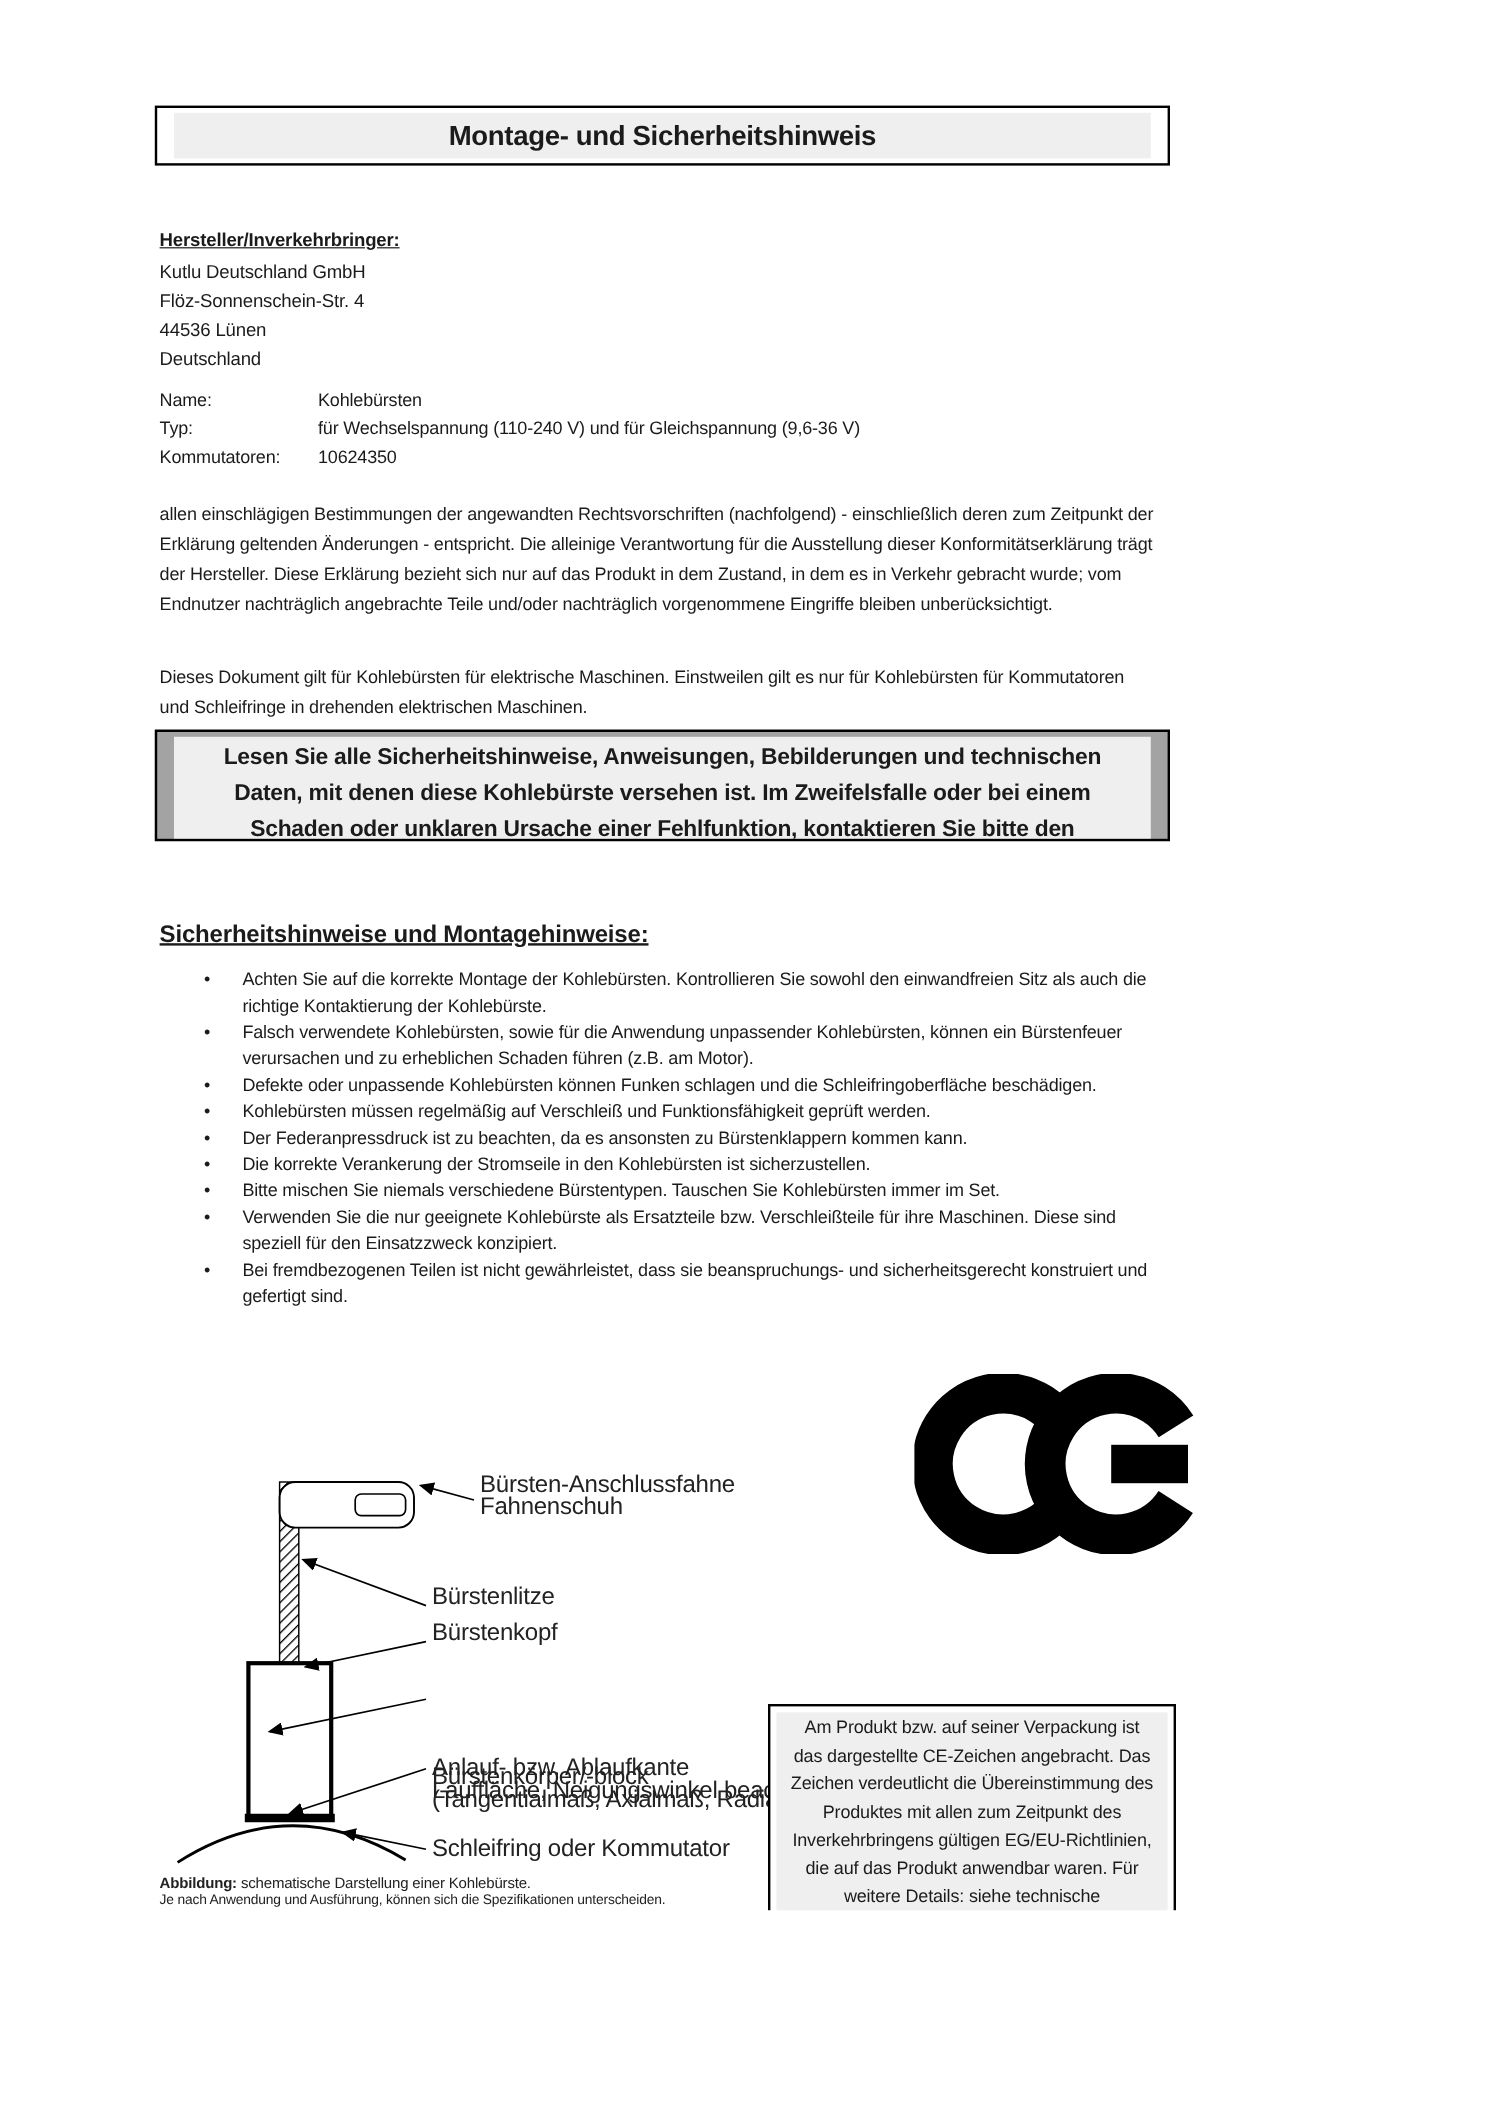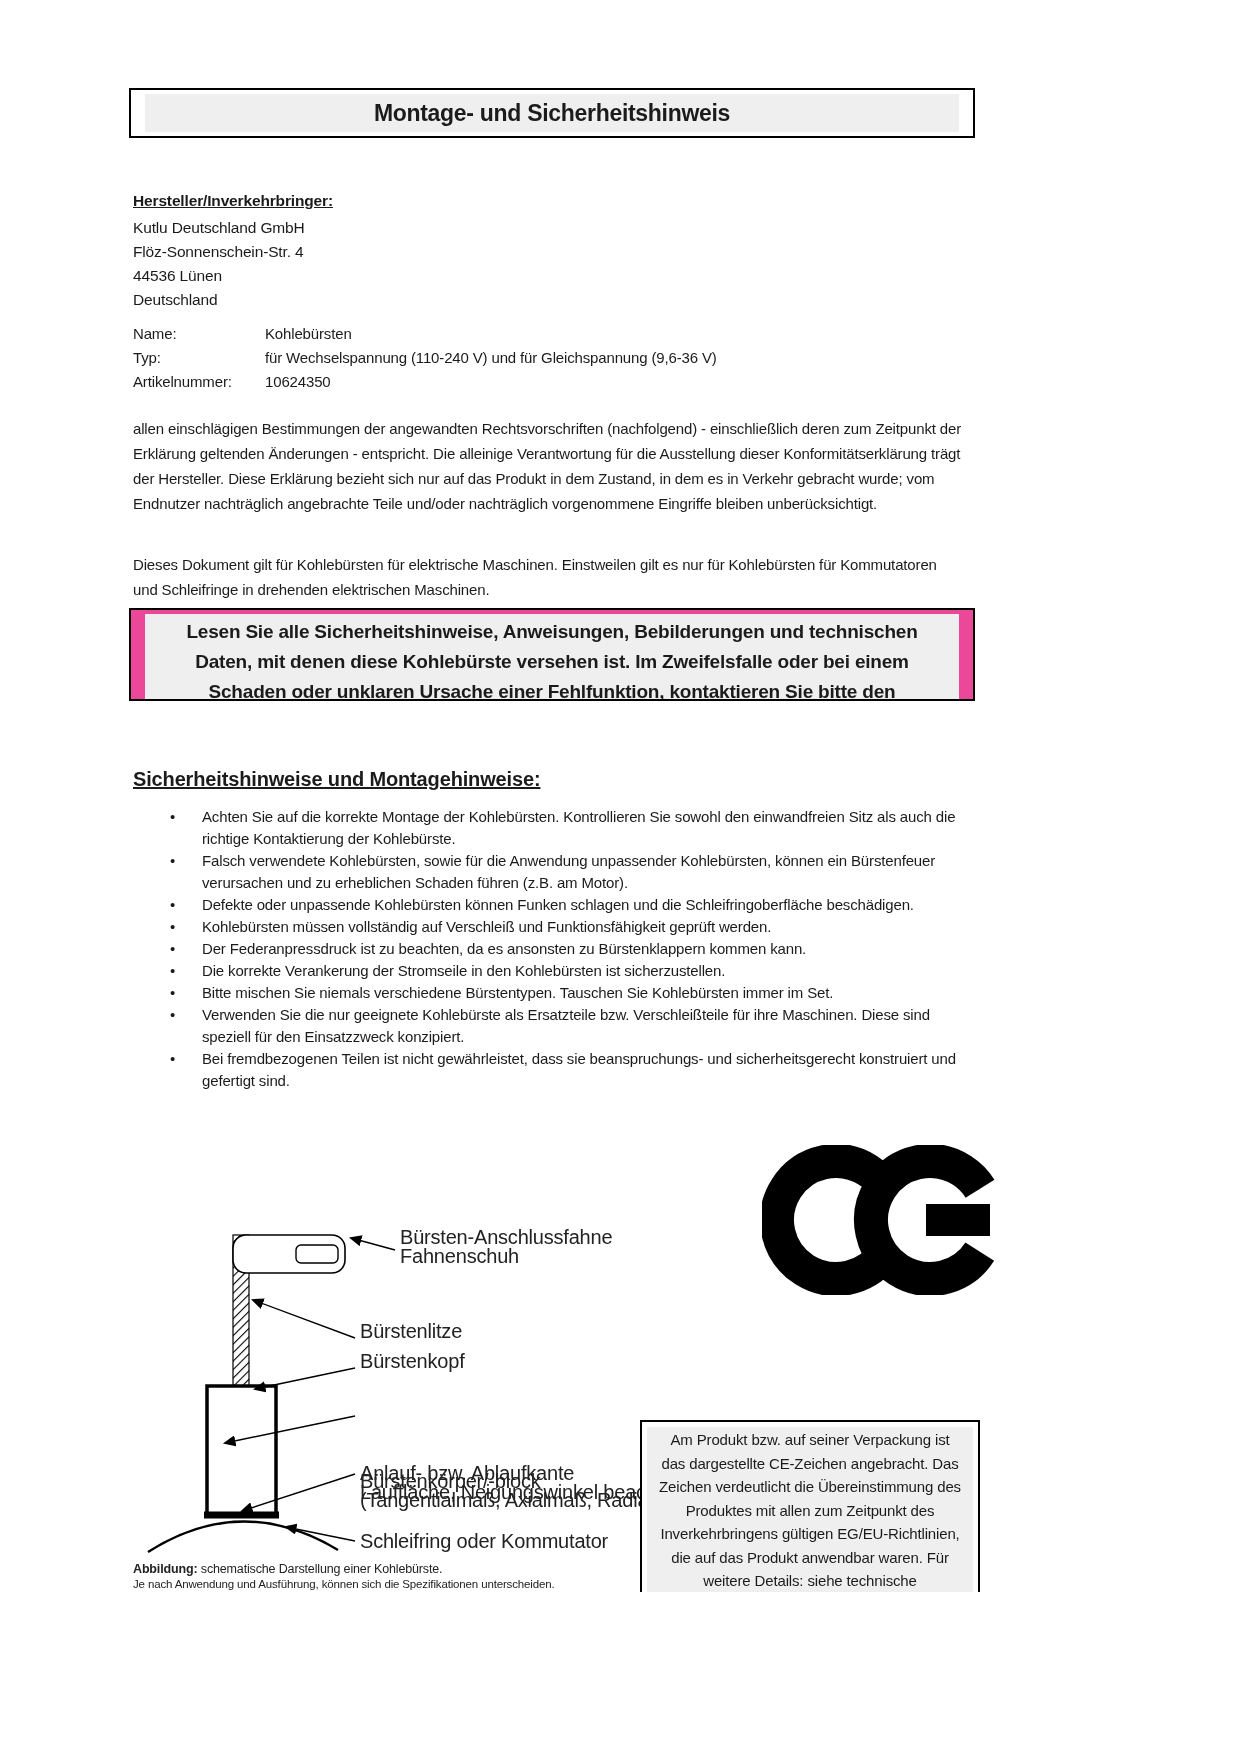--- a/index.html
+++ b/index.html
@@ -33,21 +33,21 @@
   .prod{position:absolute;left:133px;top:322px;font-size:15px;}
   .prod .row{display:flex;line-height:24px;}
   .prod .lbl{width:132px;}
   
   .para{position:absolute;left:133px;width:832px;font-size:15px;line-height:25px;}
   .para1{top:416px;}
   .para2{top:552px;}
   
   .warn-box{
     position:absolute;left:129px;top:608px;width:846px;height:93px;
-    border:2px solid #000;background:#ec4899;box-sizing:border-box;overflow:hidden;
+    border:2px solid #000;background:#a3a3a3;box-sizing:border-box;overflow:hidden;
   }
   .warn-inner{
     position:absolute;left:14px;right:14px;top:4px;height:85px;
     background:#efefef;overflow:hidden;
     display:flex;justify-content:center;
   }
   .warn-inner .t{
     font-size:19px;font-weight:bold;text-align:center;line-height:30px;
     padding:3px 28px 0 28px;letter-spacing:-0.2px;
   }
@@ -104,40 +104,40 @@
   <div class="prod">
     <div class="row">
       <span class="lbl">Name:</span>
       <span class="val">Kohlebürsten</span>
     </div>
     <div class="row">
       <span class="lbl">Typ:</span>
       <span class="val">für Wechselspannung (110-240 V) und für Gleichspannung (9,6-36 V)</span>
     </div>
     <div class="row">
-      <span class="lbl">Artikelnummer:</span>
+      <span class="lbl">Kommutatoren:</span>
       <span class="val">10624350</span>
     </div>
   </div>
 
   <div class="para para1">allen einschlägigen Bestimmungen der angewandten Rechtsvorschriften (nachfolgend) - einschließlich deren zum Zeitpunkt der Erklärung geltenden Änderungen - entspricht. Die alleinige Verantwortung für die Ausstellung dieser Konformitätserklärung trägt der Hersteller. Diese Erklärung bezieht sich nur auf das Produkt in dem Zustand, in dem es in Verkehr gebracht wurde; vom Endnutzer nachträglich angebrachte Teile und/oder nachträglich vorgenommene Eingriffe bleiben unberücksichtigt.</div>
   <div class="para para2">Dieses Dokument gilt für Kohlebürsten für elektrische Maschinen. Einstweilen gilt es nur für Kohlebürsten für Kommutatoren und Schleifringe in drehenden elektrischen Maschinen.</div>
 
   <div class="warn-box">
     <div class="warn-inner">
       <div class="t">Lesen Sie alle Sicherheitshinweise, Anweisungen, Bebilderungen und technischen Daten, mit denen diese Kohlebürste versehen ist. Im Zweifelsfalle oder bei einem Schaden oder unklaren Ursache einer Fehlfunktion, kontaktieren Sie bitte den</div>
     </div>
   </div>
 
   <div class="safety-head">Sicherheitshinweise und Montagehinweise:</div>
   <ul class="bullets">
     <li>Achten Sie auf die korrekte Montage der Kohlebürsten. Kontrollieren Sie sowohl den einwandfreien Sitz als auch die richtige Kontaktierung der Kohlebürste.</li>
     <li>Falsch verwendete Kohlebürsten, sowie für die Anwendung unpassender Kohlebürsten, können ein Bürstenfeuer verursachen und zu erheblichen Schaden führen (z.B. am Motor).</li>
     <li>Defekte oder unpassende Kohlebürsten können Funken schlagen und die Schleifringoberfläche beschädigen.</li>
-    <li>Kohlebürsten müssen vollständig auf Verschleiß und Funktionsfähigkeit geprüft werden.</li>
+    <li>Kohlebürsten müssen regelmäßig auf Verschleiß und Funktionsfähigkeit geprüft werden.</li>
     <li>Der Federanpressdruck ist zu beachten, da es ansonsten zu Bürstenklappern kommen kann.</li>
     <li>Die korrekte Verankerung der Stromseile in den Kohlebürsten ist sicherzustellen.</li>
     <li>Bitte mischen Sie niemals verschiedene Bürstentypen. Tauschen Sie Kohlebürsten immer im Set.</li>
     <li>Verwenden Sie die nur geeignete Kohlebürste als Ersatzteile bzw. Verschleißteile für ihre Maschinen. Diese sind speziell für den Einsatzzweck konzipiert.</li>
     <li>Bei fremdbezogenen Teilen ist nicht gewährleistet, dass sie beanspruchungs- und sicherheitsgerecht konstruiert und gefertigt sind.</li>
   </ul>
 
   <svg class="diagram-svg" width="450" height="385" viewBox="0 0 450 385" xmlns="http://www.w3.org/2000/svg">
     <defs>
       <pattern id="hatch" patternUnits="userSpaceOnUse" width="6" height="6" patternTransform="rotate(45)">

